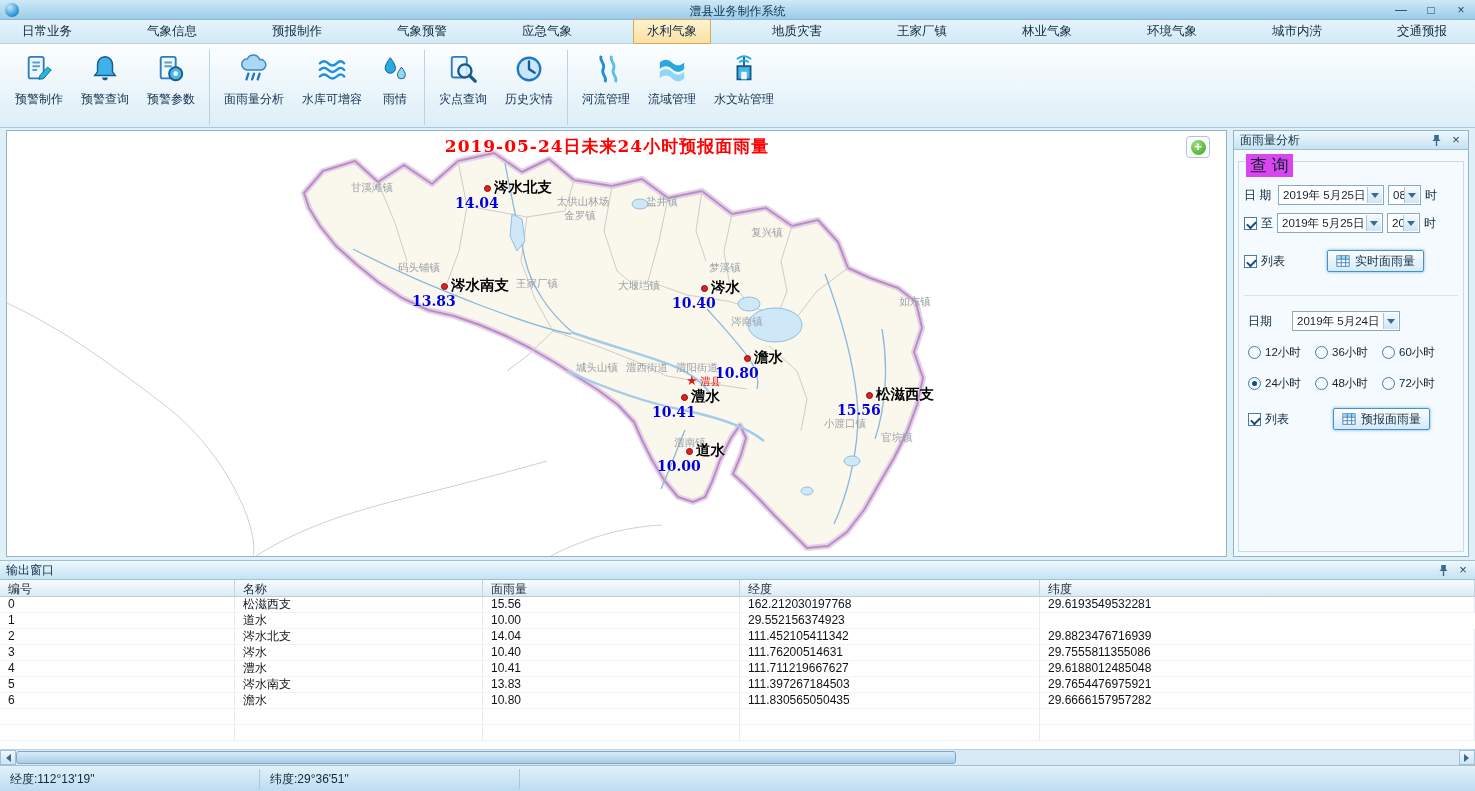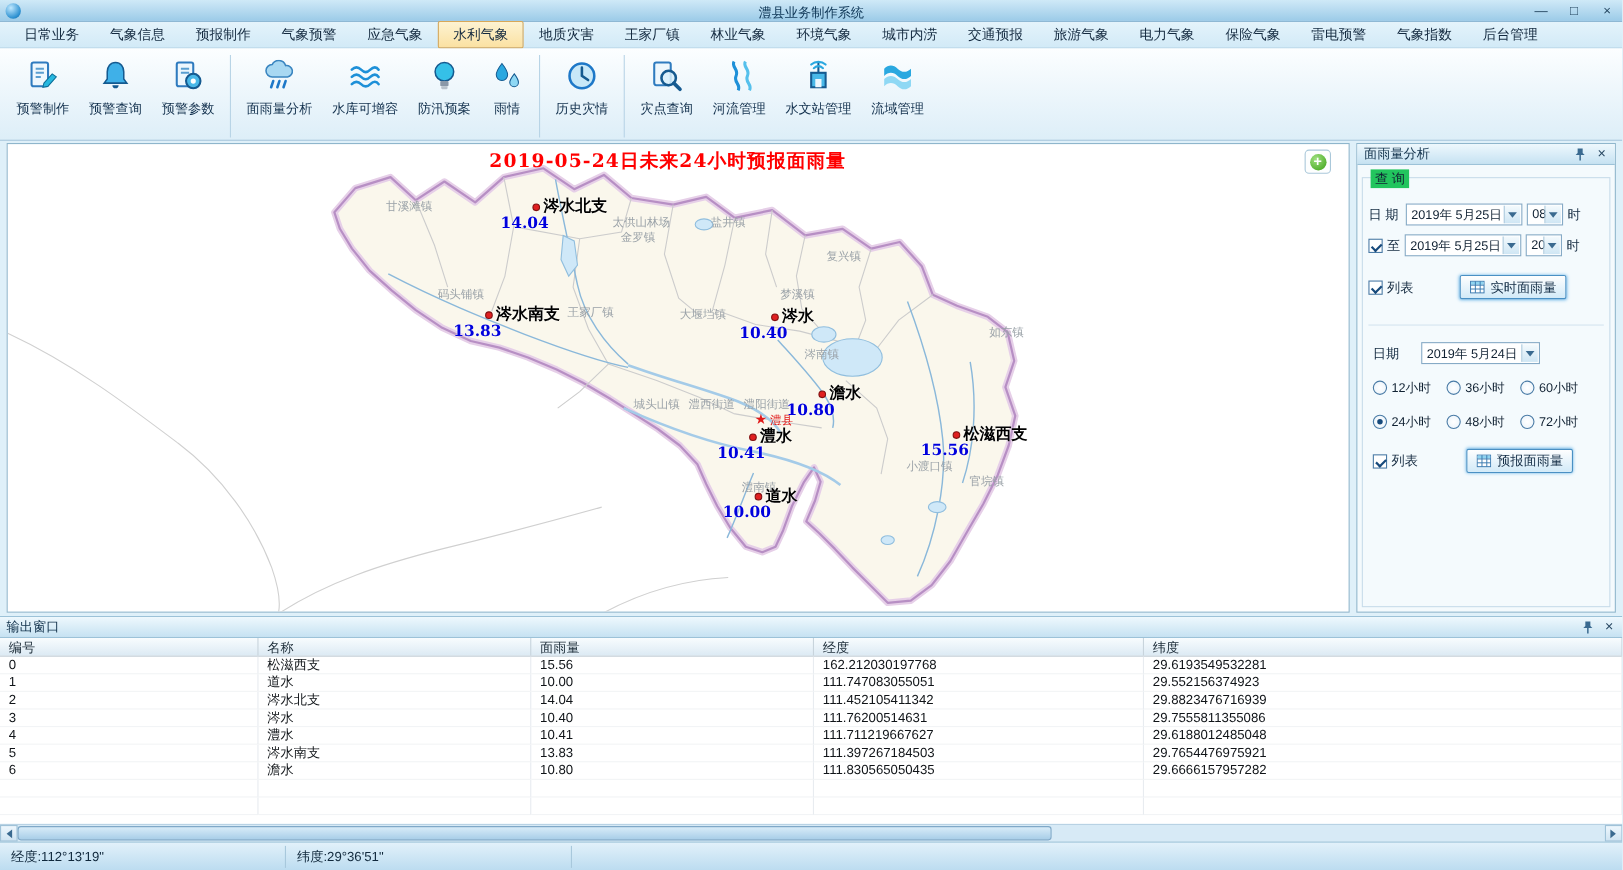--- a/index.html
+++ b/index.html
@@ -8,21 +8,21 @@
   .window { position:relative; width:1475px; height:791px; background:#dff0f9; overflow:hidden; }
 
   
   .titlebar { position:absolute; top:0; left:0; right:0; height:20px; background:linear-gradient(#cfe9f7,#9ccbe8); border-bottom:1px solid #8fb8d4; }
   .app-icon { position:absolute; left:5px; top:3px; width:14px; height:14px; border-radius:50%; background:radial-gradient(circle at 35% 30%, #bfe8ff, #2a8fd0 70%, #155a90); }
   .title-text { position:absolute; left:0; right:0; top:3px; text-align:center; font-size:12px; color:#0d3555; }
   .win-btns { position:absolute; right:6px; top:0; height:20px; display:flex; align-items:center; gap:14px; }
   .win-btn { width:16px; text-align:center; font-size:12px; color:#23455f; cursor:default; line-height:18px; }
 
   
-  .menubar { position:absolute; top:20px; left:0; right:0; height:24px; background:linear-gradient(#e4f3fb,#d2eaf7); border-bottom:1px solid #b8d6e8; display:flex; align-items:center; padding-left:8px; }
+  .menubar { position:absolute; top:20px; left:0; right:0; height:24px; background:linear-gradient(#e4f3fb,#d2eaf7); border-bottom:1px solid #b8d6e8; display:flex; align-items:center; padding-left:8px;gap:47px; }
   .menu-item { padding:3px 13px; font-size:12.5px; color:#13293f; white-space:nowrap; border-radius:2px; border:1px solid transparent; }
   .menu-item.active { background:linear-gradient(#fdf3d2,#fbe1a2); border:1px solid #d8a858; }
 
   
   .toolbar { position:absolute; top:44px; left:0; right:0; height:84px; background:linear-gradient(#fcfeff,#ddeef8); border-bottom:1px solid #a8c8dc; display:flex; align-items:stretch; padding:6px 2px 2px 6px; }
   .tool-item { display:flex; flex-direction:column; align-items:center; padding:2px 9px; gap:7px; }
   .tool-item.group-end { border-right:1px solid #b8d4e6; margin-right:5px; padding-right:14px; }
   .tool-icon { width:30px; height:30px; margin-top:2px; }
   .tool-label { font-size:12px; color:#12304d; white-space:nowrap; }
 
@@ -41,21 +41,21 @@
   .county-seat .star { position:absolute; left:-8px; top:-10px; color:#e01818; font-size:13px; }
   .county-seat .seat-name { position:absolute; left:6px; top:-8px; color:#e01818; font-size:10.5px; white-space:nowrap; }
 
   
   .side-panel { position:absolute; left:1233px; top:130px; width:236px; height:427px; background:#f4fafd; border:1px solid #8fb6cc; }
   .panel-header { position:relative; height:19px; background:linear-gradient(#eef8fd,#c6e2f2); border-bottom:1px solid #9cc2d8; display:flex; align-items:center; padding:0 6px; font-size:12px; color:#10304a; }
   .panel-header .hspace { flex:1; }
   .pin-icon { width:11px; height:13px; margin-right:8px; }
   .close-glyph { font-size:13px; color:#2a4a64; width:12px; text-align:center; line-height:12px; }
   .group-box { position:absolute; left:4px; top:30px; right:4px; bottom:4px; border:1px solid #c8dcea; }
-  .group-label { position:absolute; top:23px; left:12px; background:#22c55e; padding:0 4px; font-size:12px; z-index:2; }
+  .group-label { position:absolute; top:23px; left:12px; background:#d946ef; padding:0 4px; font-size:17px; z-index:2; }
   .sp-row { position:absolute; left:10px; right:6px; height:20px; display:flex; align-items:center; }
   .sp-lbl { font-size:12px; color:#13293f; white-space:nowrap; }
   .w34 { width:34px; } .w16 { width:16px; margin-left:4px; } .w30 { width:30px; margin-left:4px; }
   .combo { position:relative; height:20px; border:1px solid #86aac6; background:#fff; display:flex; align-items:center; padding:0 16px 0 4px; font-size:11.5px; white-space:nowrap; }
   .combo.w106 { width:106px; } .combo.w33 { width:33px; margin-left:4px; } .combo.w108 { width:108px; }
   .combo .arr { position:absolute; right:1px; top:1px; bottom:1px; width:15px; background:linear-gradient(#f4fafd,#cfe6f4); border-left:1px solid #a8c8dc; display:flex; align-items:center; justify-content:center; }
   .combo .arr::after { content:''; border:4px solid transparent; border-top:5px solid #3a6a90; margin-top:5px; }
   .ml4 { margin-left:4px; }
   .cb { width:13px; height:13px; border:1px solid #4a7ba6; background:#fff; position:relative; flex:none; }
   .cb.checked::after { content:''; position:absolute; left:2px; top:3px; width:7px; height:4px; border-left:2px solid #174a7c; border-bottom:2px solid #174a7c; transform:rotate(-45deg); }
@@ -245,68 +245,62 @@
         <div class="tool-label">面雨量分析</div>
       </div>
 
       <div class="tool-item">
         <svg class="tool-icon">
           <use href="#i-waves"></use>
         </svg>
         <div class="tool-label">水库可增容</div>
       </div>
 
-      <div class="tool-item">
-        <svg class="tool-icon">
-          <use href="#i-bulb"></use>
-        </svg>
-        <div class="tool-label">防汛预案</div>
-      </div>
 
 
       <div class="tool-item group-end">
         <svg class="tool-icon">
           <use href="#i-drops"></use>
         </svg>
         <div class="tool-label">雨情</div>
       </div>
 
+      <div class="tool-item">
+        <svg class="tool-icon">
+          <use href="#i-search"></use>
+        </svg>
+        <div class="tool-label">灾点查询</div>
+      </div>
+
       <div class="tool-item group-end">
         <svg class="tool-icon">
           <use href="#i-history"></use>
         </svg>
         <div class="tool-label">历史灾情</div>
       </div>
 
       <div class="tool-item">
         <svg class="tool-icon">
-          <use href="#i-search"></use>
-        </svg>
-        <div class="tool-label">灾点查询</div>
-      </div>
-
-      <div class="tool-item">
-        <svg class="tool-icon">
           <use href="#i-river"></use>
         </svg>
         <div class="tool-label">河流管理</div>
       </div>
 
       <div class="tool-item">
         <svg class="tool-icon">
+          <use href="#i-basin"></use>
+        </svg>
+        <div class="tool-label">流域管理</div>
+      </div>
+
+      <div class="tool-item">
+        <svg class="tool-icon">
           <use href="#i-station"></use>
         </svg>
         <div class="tool-label">水文站管理</div>
-      </div>
-
-      <div class="tool-item">
-        <svg class="tool-icon">
-          <use href="#i-basin"></use>
-        </svg>
-        <div class="tool-label">流域管理</div>
       </div>
     </div>
 
   <div class="map-area">
     <svg class="map-svg" viewBox="0 0 1221 427">
 
       <path d="M0,172 C60,200 110,238 155,272 C195,302 225,345 240,385 C247,405 248,418 246,427 M246,427 C290,398 340,382 395,368 C440,357 490,344 540,330 M540,427 C575,408 615,396 655,394" fill="none" stroke="#d0d0d0" stroke-width="1"></path>
 
       <path d="M297,62 L316,40 348,30 371,51 397,34 425,53 451,30 487,22 515,41 542,28 567,49 605,55 635,48 661,67 695,60 725,83 759,77 785,95 811,89 831,111 841,137 863,147 891,157 909,171 915,197 907,221 916,247 910,274 900,301 887,327 873,351 857,379 840,401 821,415 800,417 785,402 768,385 752,368 738,354 726,343 734,324 739,307 733,294 724,307 713,329 705,351 698,366 686,371 671,366 657,349 645,329 635,309 627,291 611,274 591,259 569,245 547,231 523,217 499,205 473,194 447,185 421,179 395,167 371,151 349,133 329,115 313,95 302,77 Z" fill="#faf7ec" stroke="#e6cfe8" stroke-width="6" stroke-linejoin="round"></path>
       <path d="M297,62 L316,40 348,30 371,51 397,34 425,53 451,30 487,22 515,41 542,28 567,49 605,55 635,48 661,67 695,60 725,83 759,77 785,95 811,89 831,111 841,137 863,147 891,157 909,171 915,197 907,221 916,247 910,274 900,301 887,327 873,351 857,379 840,401 821,415 800,417 785,402 768,385 752,368 738,354 726,343 734,324 739,307 733,294 724,307 713,329 705,351 698,366 686,371 671,366 657,349 645,329 635,309 627,291 611,274 591,259 569,245 547,231 523,217 499,205 473,194 447,185 421,179 395,167 371,151 349,133 329,115 313,95 302,77 Z" fill="none" stroke="#b78fc4" stroke-width="2" stroke-linejoin="round"></path>
@@ -555,21 +549,20 @@
           <div class="cell">松滋西支</div>
           <div class="cell">15.56</div>
           <div class="cell">162.212030197768</div>
           <div class="cell">29.6193549532281</div>
         </div>
 
         <div class="out-row out-grid">
           <div class="cell">1</div>
           <div class="cell">道水</div>
           <div class="cell">10.00</div>
-          <div class="cell">111.747083055051</div>
           <div class="cell">29.552156374923</div>
         </div>
 
         <div class="out-row out-grid">
           <div class="cell">2</div>
           <div class="cell">涔水北支</div>
           <div class="cell">14.04</div>
           <div class="cell">111.452105411342</div>
           <div class="cell">29.8823476716939</div>
         </div>

